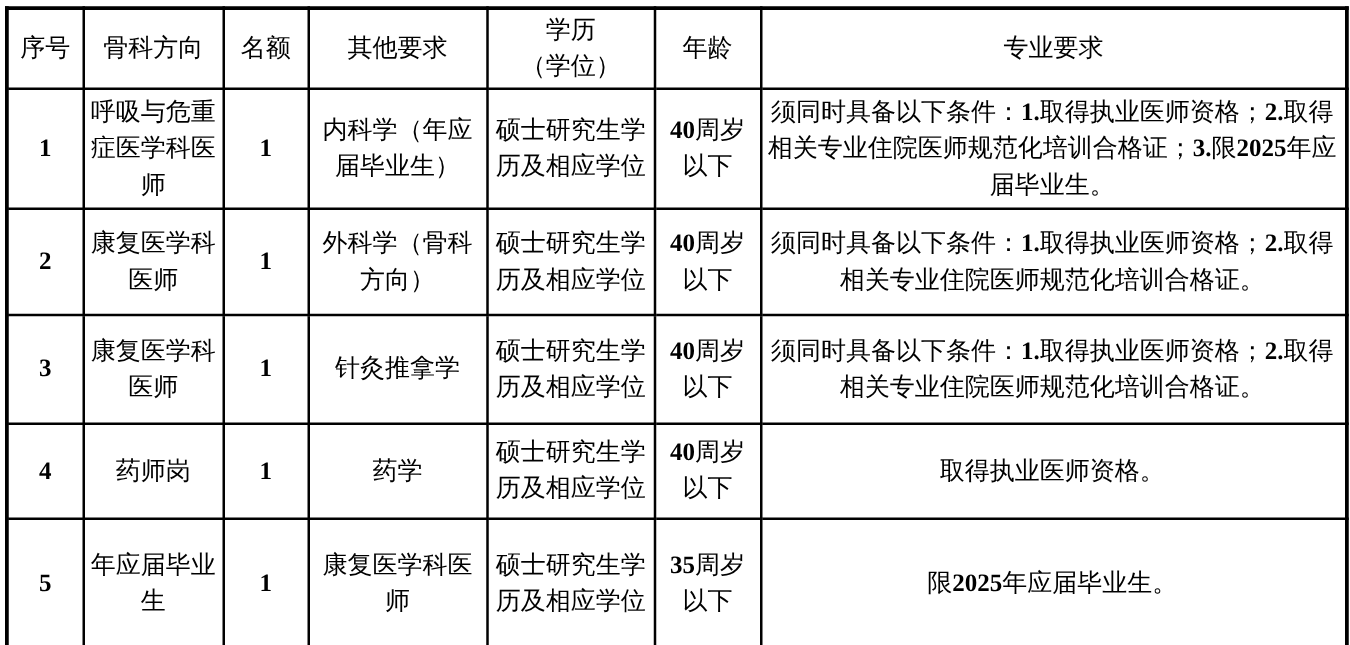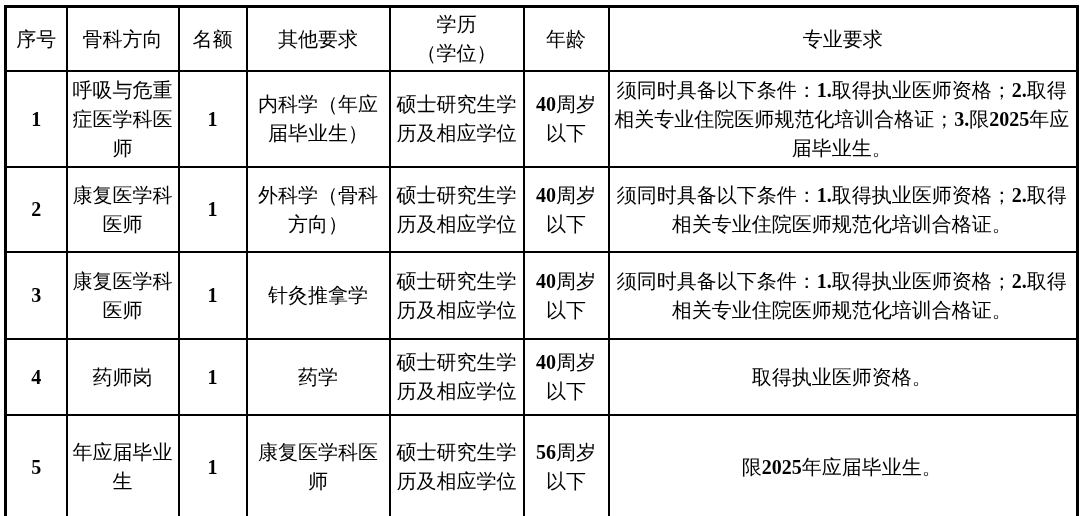--- a/index.html
+++ b/index.html
@@ -127,19 +127,19 @@
           <td><span class="bd">40</span><span>周岁
 以下</span></td>
           <td><span>取得执业医师资格。</span></td>
         </tr>
         <tr>
           <td><span class="bd">5</span></td>
           <td><span>年应届毕业生</span></td>
           <td><span class="bd">1</span></td>
           <td><span>康复医学科医师</span></td>
           <td><span>硕士研究生学历及相应学位</span></td>
-          <td><span class="bd">56</span><span>周岁
+          <td><span class="bd">35</span><span>周岁
 以下</span></td>
           <td><span>限</span><span class="bd">2025</span><span>年应届毕业生。</span></td>
         </tr>
       </tbody>
   </table>
 </div>
 
 </body></html>

